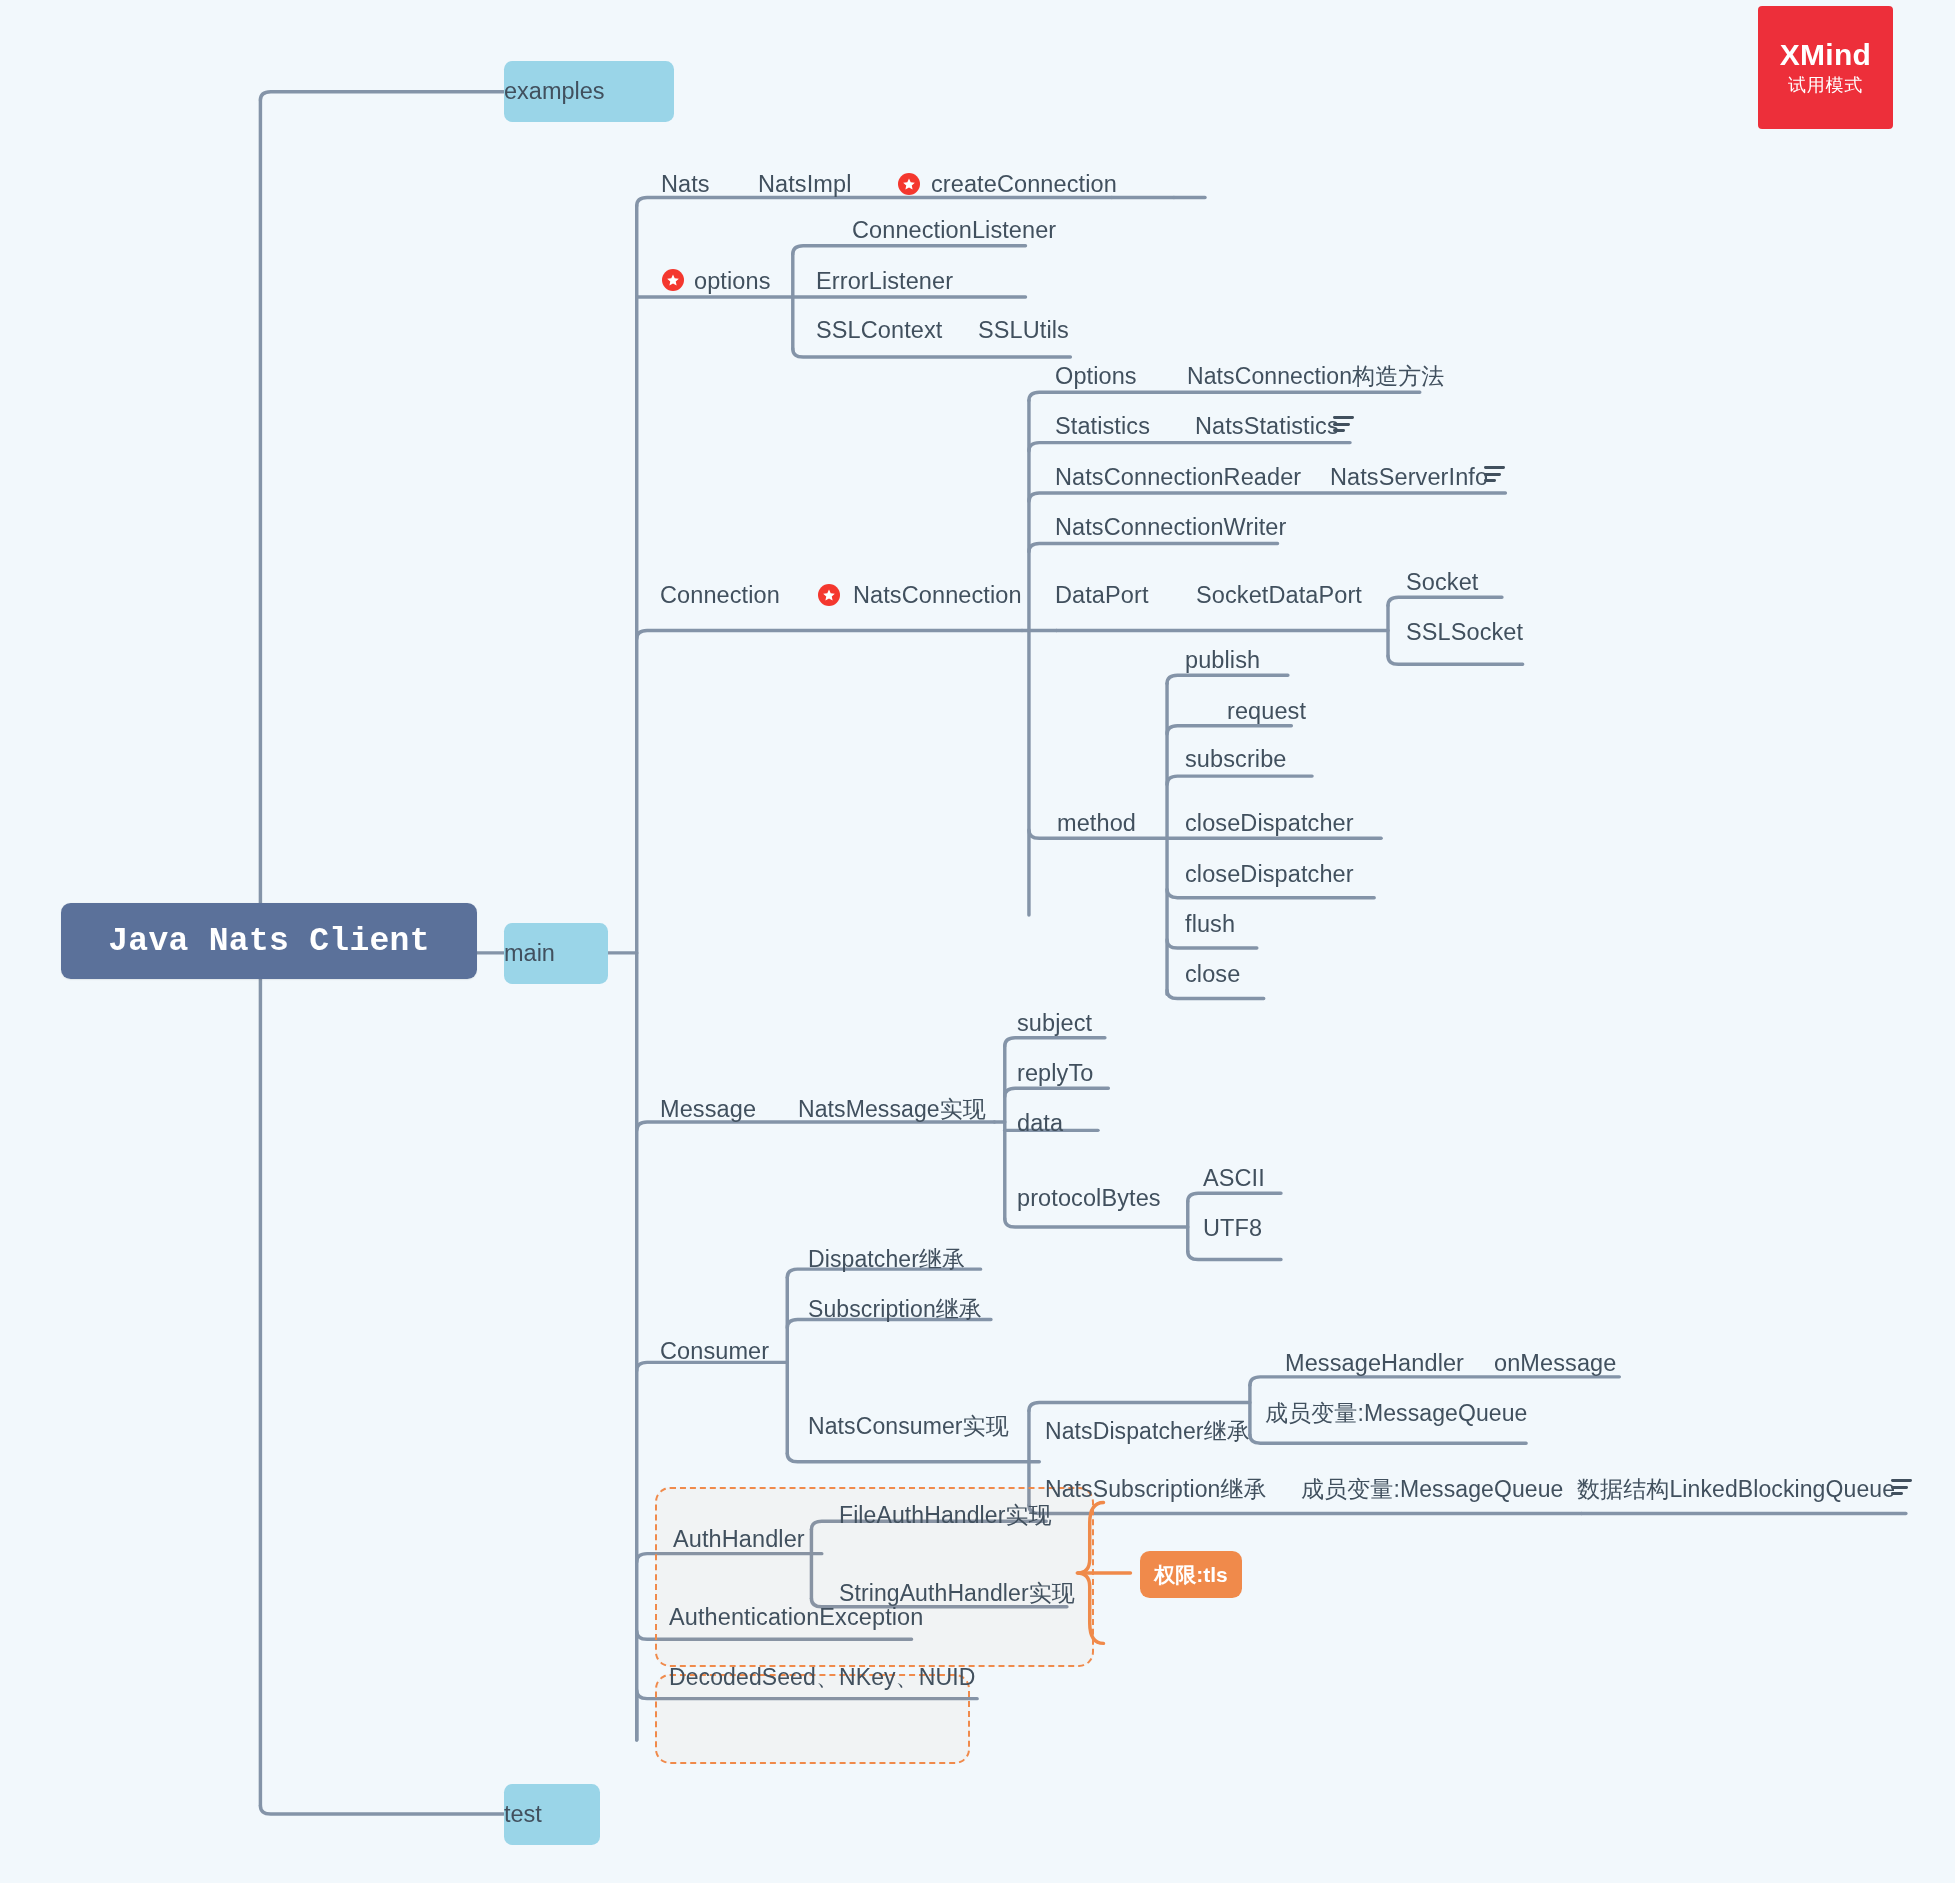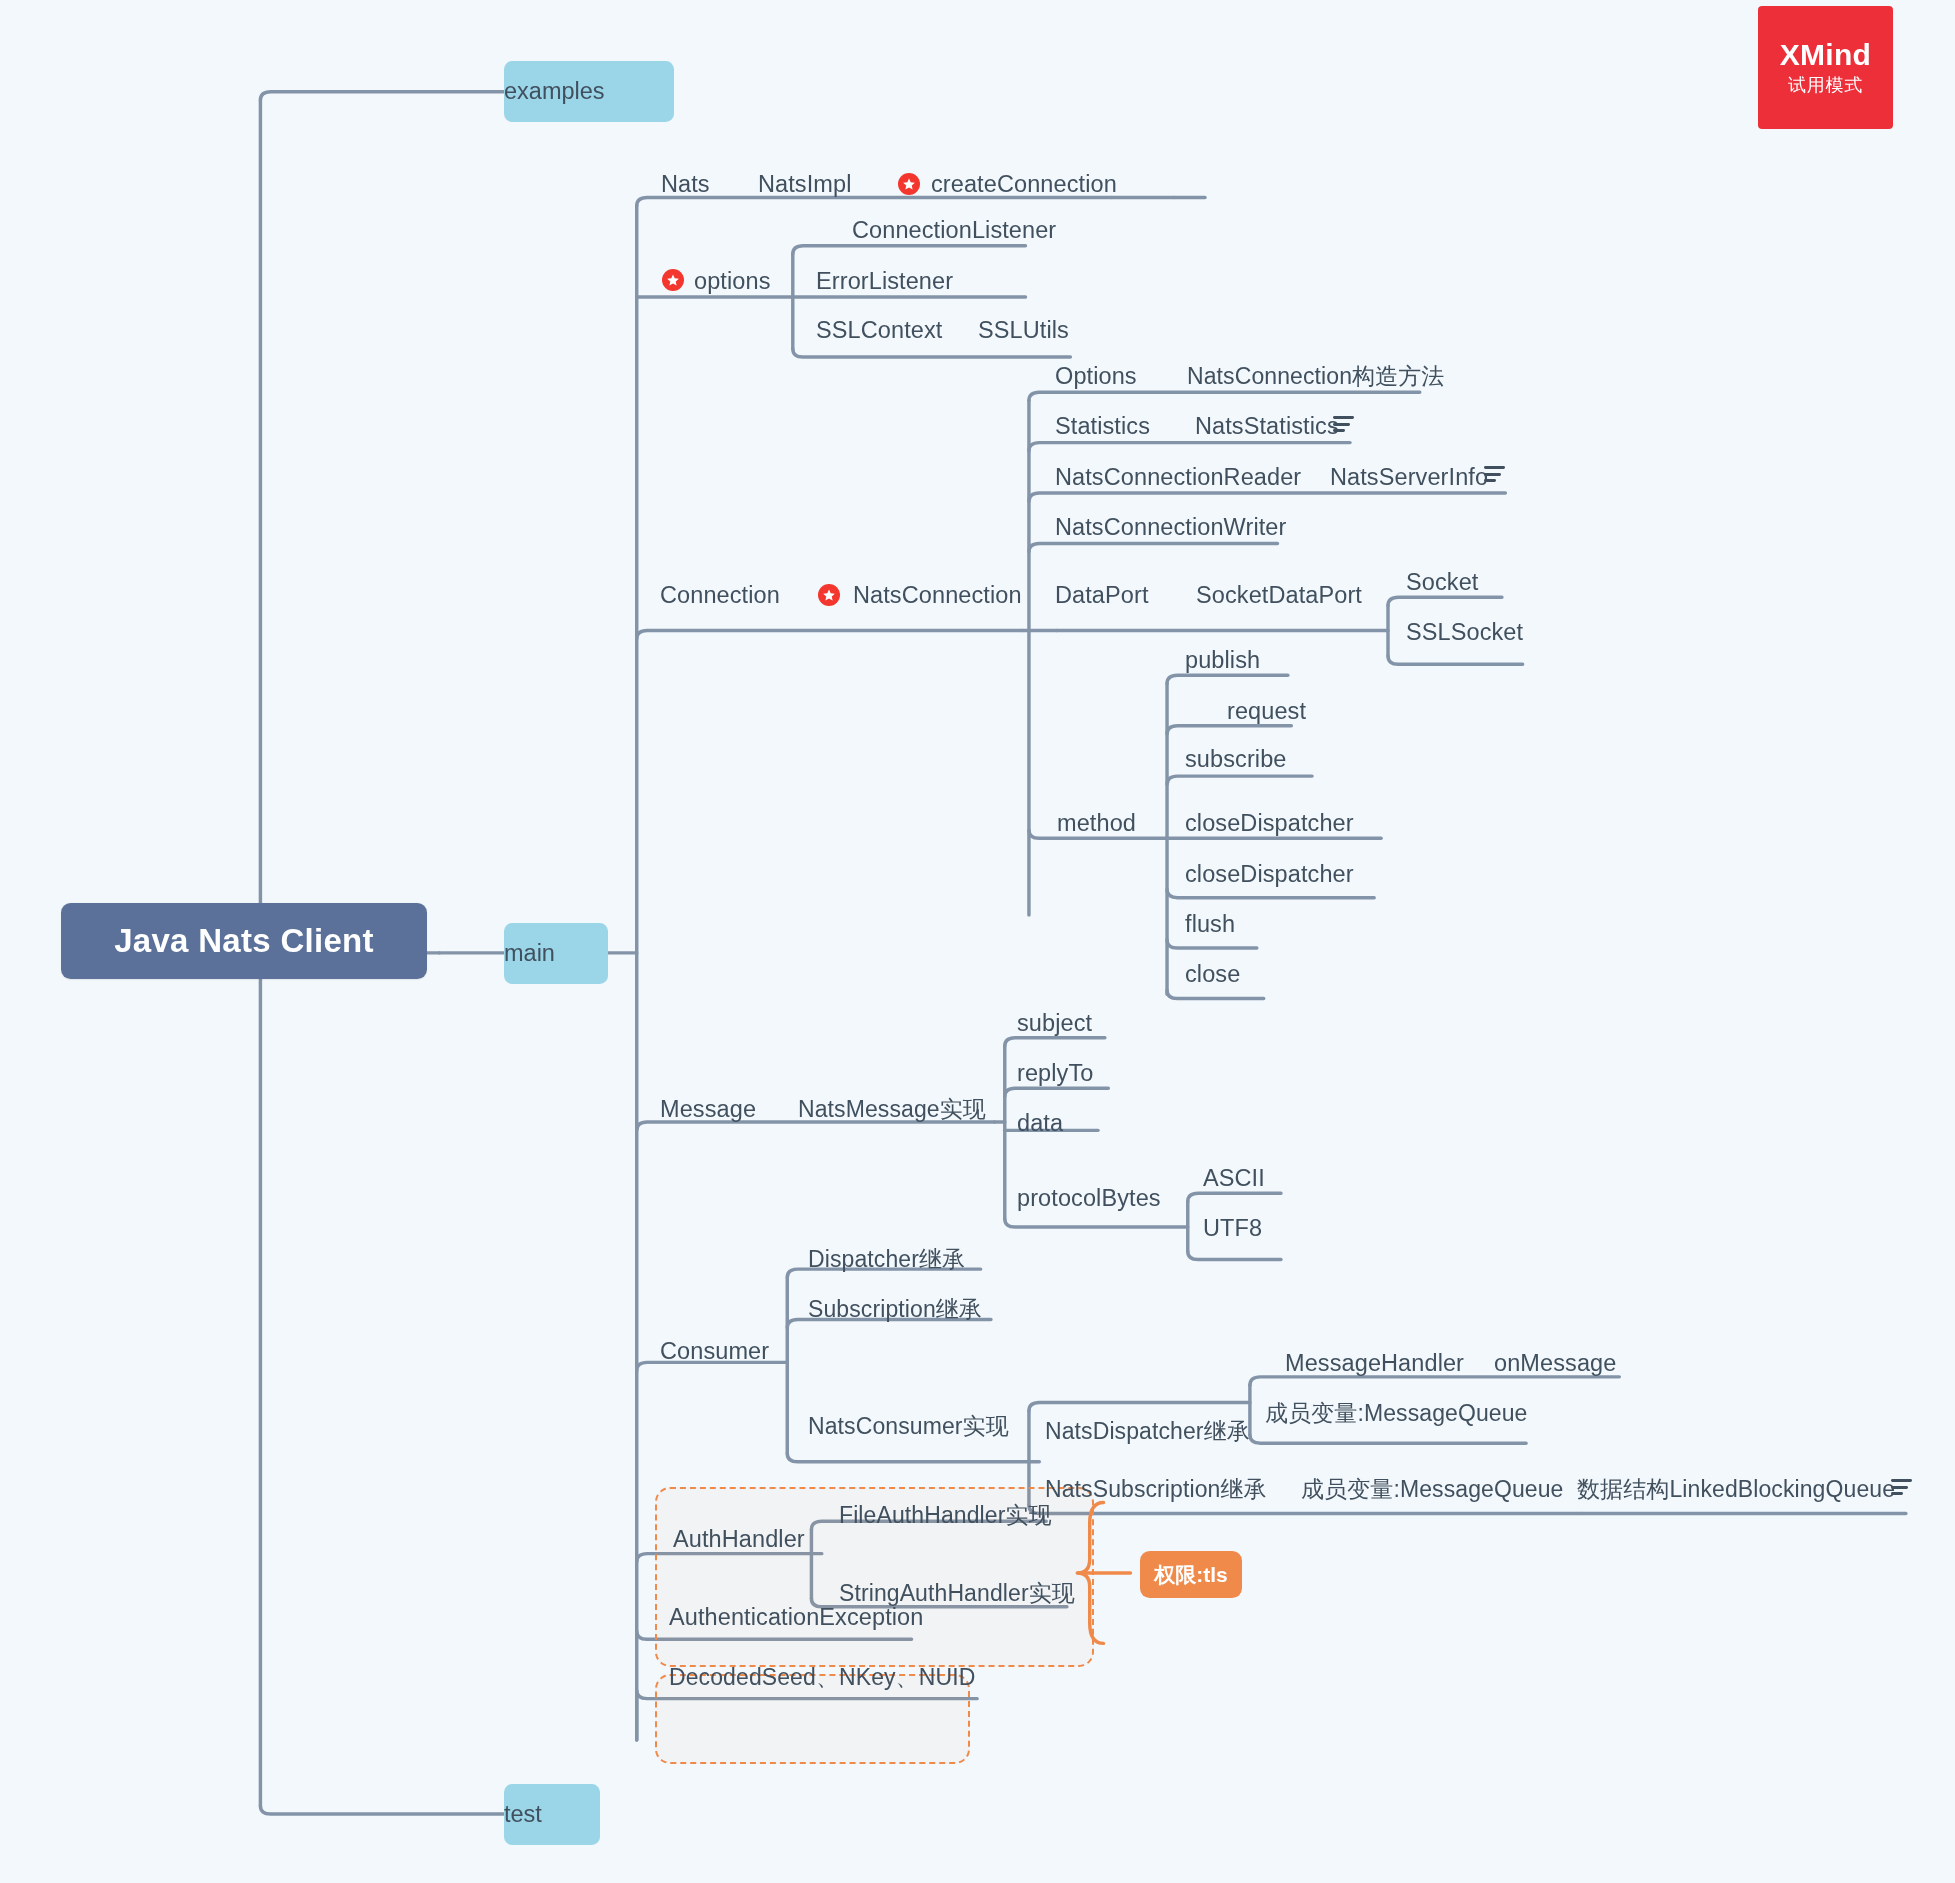--- a/index.html
+++ b/index.html
@@ -206,21 +206,21 @@
 
     <g fill="none" stroke="#f08a4b" stroke-width="5" stroke-linecap="round">
       <path d="M 1598 2176 Q 1578 2176 1578 2206 L 1578 2258
                Q 1578 2278 1560 2278
                Q 1578 2278 1578 2298 L 1578 2350
                Q 1578 2380 1598 2380"></path>
       <path d="M 1560 2278 L 1637 2278"></path>
     </g>
   </svg>
 
-  <div class="root" style="left:61px;top:903px;width:366px;height:76px;">
+  <div class="root" style="left:61px;top:903px;width:416px;height:76px;font-family:Liberation Mono, monospace;">
     <span>Java Nats Client</span>
   </div>
 
   <div class="mainbox" style="left:504px;top:61px;width:170px;height:61px;">
     <span>examples</span>
   </div>
 
   <div class="mainbox" style="left:504px;top:923px;width:104px;height:61px;">
     <span>main</span>
   </div>

